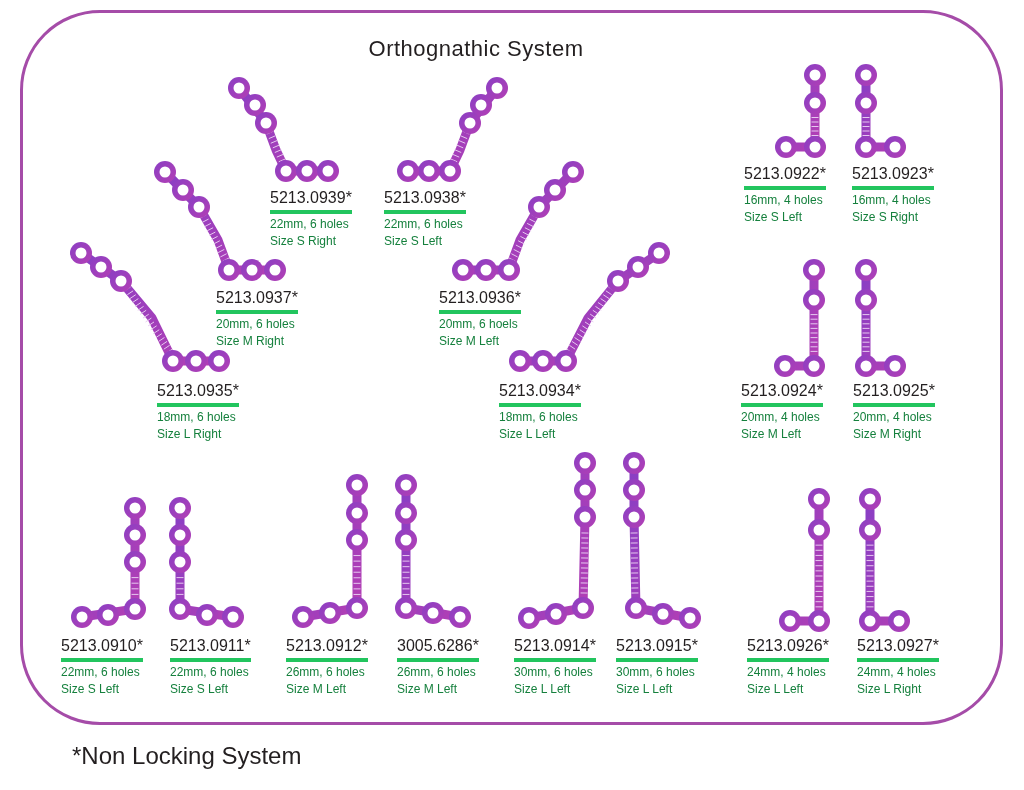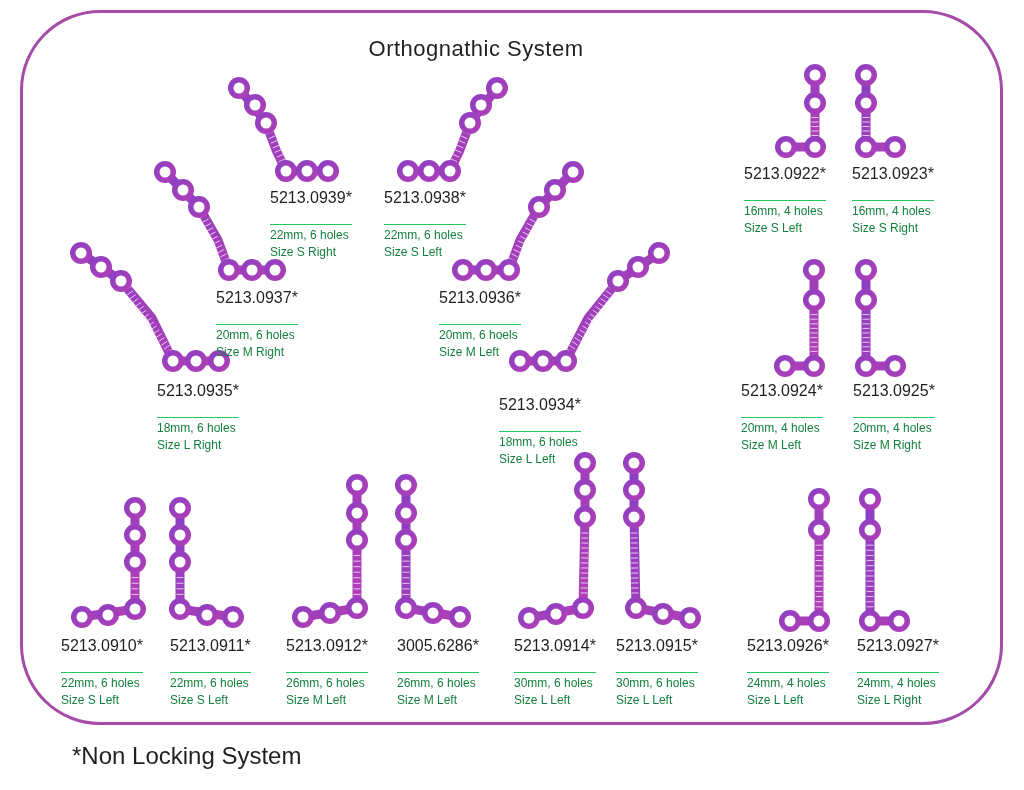--- a/index.html
+++ b/index.html
@@ -4,22 +4,22 @@
 <style>
   html, body { margin: 0; padding: 0; background: #ffffff; }
   body { width: 1024px; height: 790px; position: relative; overflow: hidden;
          font-family: "Liberation Sans", "DejaVu Sans", sans-serif; color: #231f20; }
   .frame { position: absolute; left: 20px; top: 10px; width: 983px; height: 715px;
            border: 3px solid #a54ca8; border-radius: 80px; box-sizing: border-box; }
   .title { position: absolute; left: 0; width: 952px; top: 36px; text-align: center;
            font-size: 22px; letter-spacing: 0.5px; color: #231f20; }
   .footnote { position: absolute; left: 72px; top: 742px; font-size: 24px; color: #231f20; }
   .label { position: absolute; }
-  .label .code { font-size: 16px; line-height: 18px; color: #231f20; padding-bottom: 17px;
-                 border-bottom: 1px solid #22c55e; display: block; white-space: nowrap; }
+  .label .code { font-size: 16px; line-height: 18px; color: #231f20; padding-bottom: 3px;
+                 border-bottom: 4px solid #22c55e; display: block; white-space: nowrap; }
   .label .spec { font-size: 12px; line-height: 13px; margin-top: 4px; white-space: nowrap; color: #15803d; }
   svg.plates { position: absolute; left: 0; top: 0; }
 </style>
 </head>
 <body>
 
 <div class="frame"></div>
 <div class="title">Orthognathic System</div>
 
 <svg class="plates" width="1024" height="790">
@@ -471,21 +471,21 @@
 <div class="label" style="left:439px;top:289px">
   <span class="code">5213.0936*</span>
   <div class="spec">20mm, 6 hoels</div>
   <div class="spec">Size M Left</div>
 </div>
 <div class="label" style="left:157px;top:382px">
   <span class="code">5213.0935*</span>
   <div class="spec">18mm, 6 holes</div>
   <div class="spec">Size L Right</div>
 </div>
-<div class="label" style="left:499px;top:396px">
+<div class="label" style="left:499px;top:382px">
   <span class="code">5213.0934*</span>
   <div class="spec">18mm, 6 holes</div>
   <div class="spec">Size L Left</div>
 </div>
 <div class="label" style="left:744px;top:165px">
   <span class="code">5213.0922*</span>
   <div class="spec">16mm, 4 holes</div>
   <div class="spec">Size S Left</div>
 </div>
 <div class="label" style="left:852px;top:165px">

